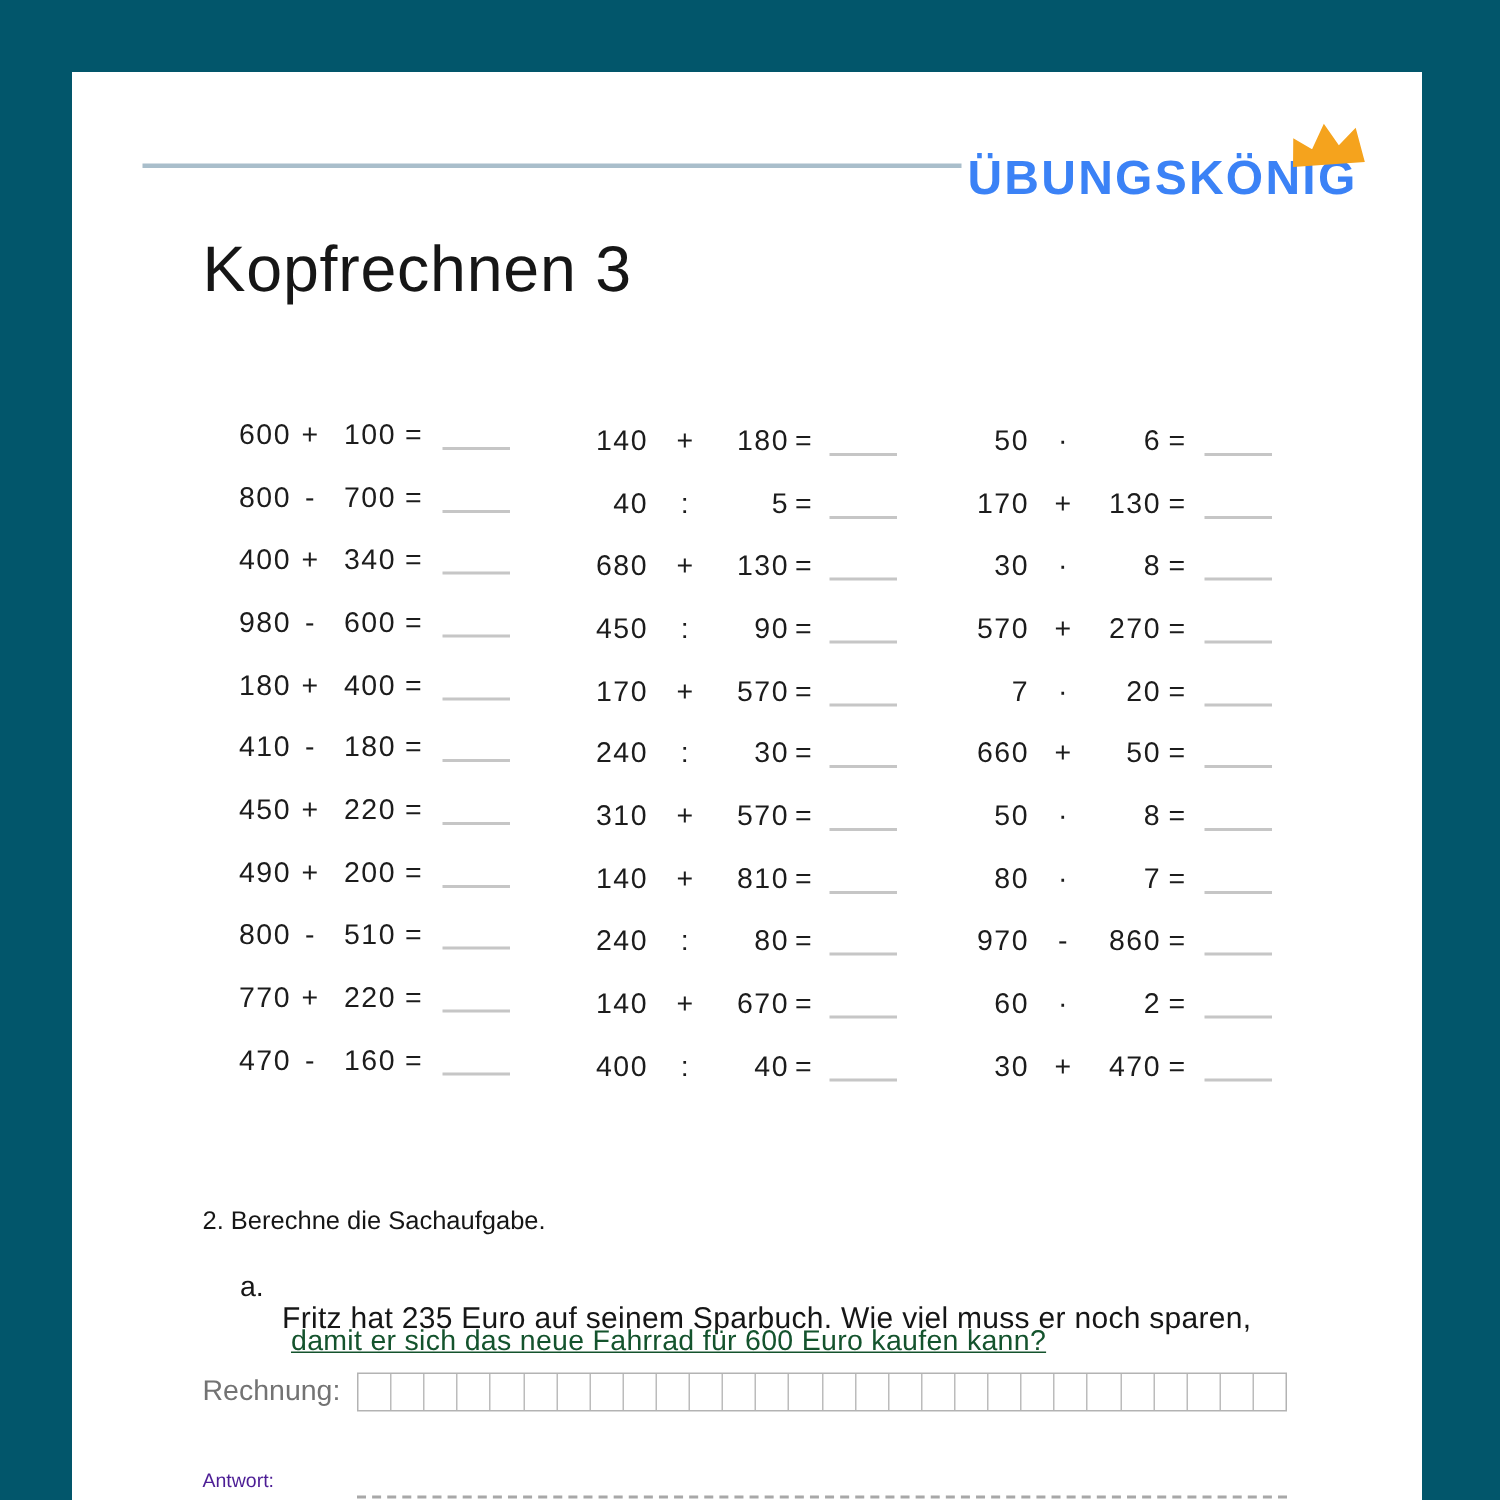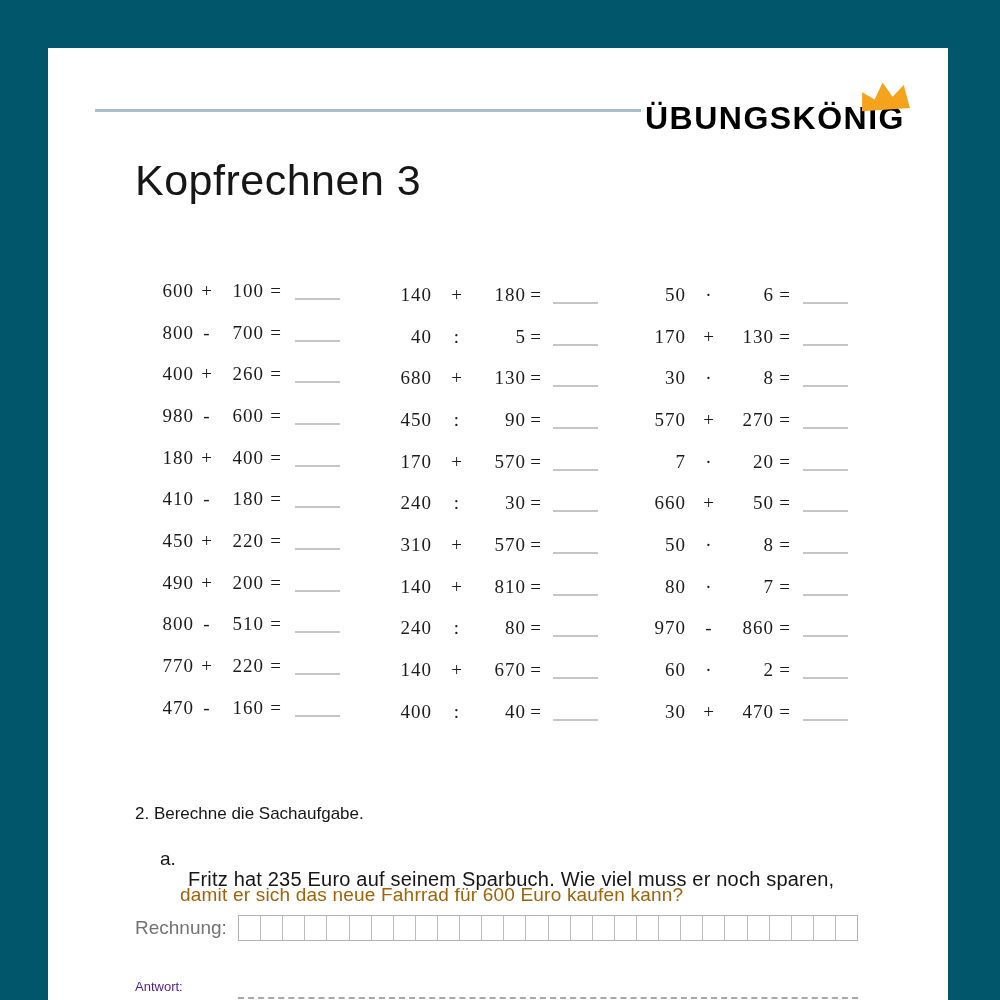--- a/index.html
+++ b/index.html
@@ -15,21 +15,21 @@
     background:#ffffff;
   }
   
   .header-rule{
     position:absolute;left:47px;top:61px;width:546px;height:3px;
     background:#A9BECB;
   }
   .logo{
     position:absolute;top:52px;right:43px;
     font-size:32px;font-weight:bold;letter-spacing:1.5px;
-    color:#000000;white-space:nowrap;
+    color:#3b82f6;white-space:nowrap;
   }
   .crown{
     position:absolute;top:33px;right:36px;width:54px;height:30px;
     transform:rotate(-4deg);
   }
   
   .title{
     position:absolute;left:87px;top:108px;
     font-size:43px;color:#161616;letter-spacing:0.5px;
   }
@@ -37,21 +37,21 @@
     position:absolute;left:87px;top:188px;
     font-size:17px;color:#161616;
   }
   
   .pcol{position:absolute;}
   .pcol-0{left:100px;top:222px;}
   .pcol-1{left:344px;top:226px;}
   .pcol-2{left:596px;top:226px;}
   .prow{
     height:41.7px;display:flex;align-items:center;
-    font-size:19px;color:#1c1c1c;letter-spacing:1px;font-family:Liberation Serif, serif;
+    font-size:19px;color:#1c1c1c;letter-spacing:1px;
   }
   .prow span{display:inline-block;}
   .pa{text-align:right;}
   .pop{text-align:center;}
   .pb{text-align:right;}
   .peq{text-align:center;}
   .pcol-0 .pa{width:46px;}  .pcol-0 .pop{width:26px;} .pcol-0 .pb{width:44px;} .pcol-0 .peq{width:24px;}
   .pcol-1 .pa{width:40px;}  .pcol-1 .pop{width:50px;} .pcol-1 .pb{width:44px;} .pcol-1 .peq{width:20px;}
   .pcol-2 .pa{width:42px;}  .pcol-2 .pop{width:46px;} .pcol-2 .pb{width:42px;} .pcol-2 .peq{width:22px;}
   .pblank{
@@ -65,22 +65,22 @@
   }
   .item-letter{
     position:absolute;left:112px;top:800px;
     font-size:19px;color:#161616;
   }
   .word-line1{
     position:absolute;left:140px;top:800px;
     font-size:20px;color:#161616;letter-spacing:0.2px;white-space:nowrap;margin-top:20px;
   }
   .word-line2{
-    position:absolute;left:132px;top:836px;
-    font-size:19px;color:#a16207;letter-spacing:0.2px;white-space:nowrap;
+    position:absolute;left:146px;top:836px;
+    font-size:19px;color:#14532d;letter-spacing:0.2px;white-space:nowrap;text-decoration:underline;
   }
   .rechnung-label{
     position:absolute;left:87px;top:869px;
     font-size:19px;color:#737373;
   }
   .rechnung-grid{
     position:absolute;left:190px;top:867px;width:620px;height:26px;
     display:flex;
     border:1px solid #b3b3b3;
     box-sizing:border-box;
@@ -124,21 +124,21 @@
       <div class="prow">
         <span class="pa">800</span>
         <span class="pop">-</span>
         <span class="pb">700</span>
         <span class="peq">=</span>
         <span class="pblank"></span>
       </div>
       <div class="prow">
         <span class="pa">400</span>
         <span class="pop">+</span>
-        <span class="pb">260</span>
+        <span class="pb">340</span>
         <span class="peq">=</span>
         <span class="pblank"></span>
       </div>
       <div class="prow">
         <span class="pa">980</span>
         <span class="pop">-</span>
         <span class="pb">600</span>
         <span class="peq">=</span>
         <span class="pblank"></span>
       </div>

